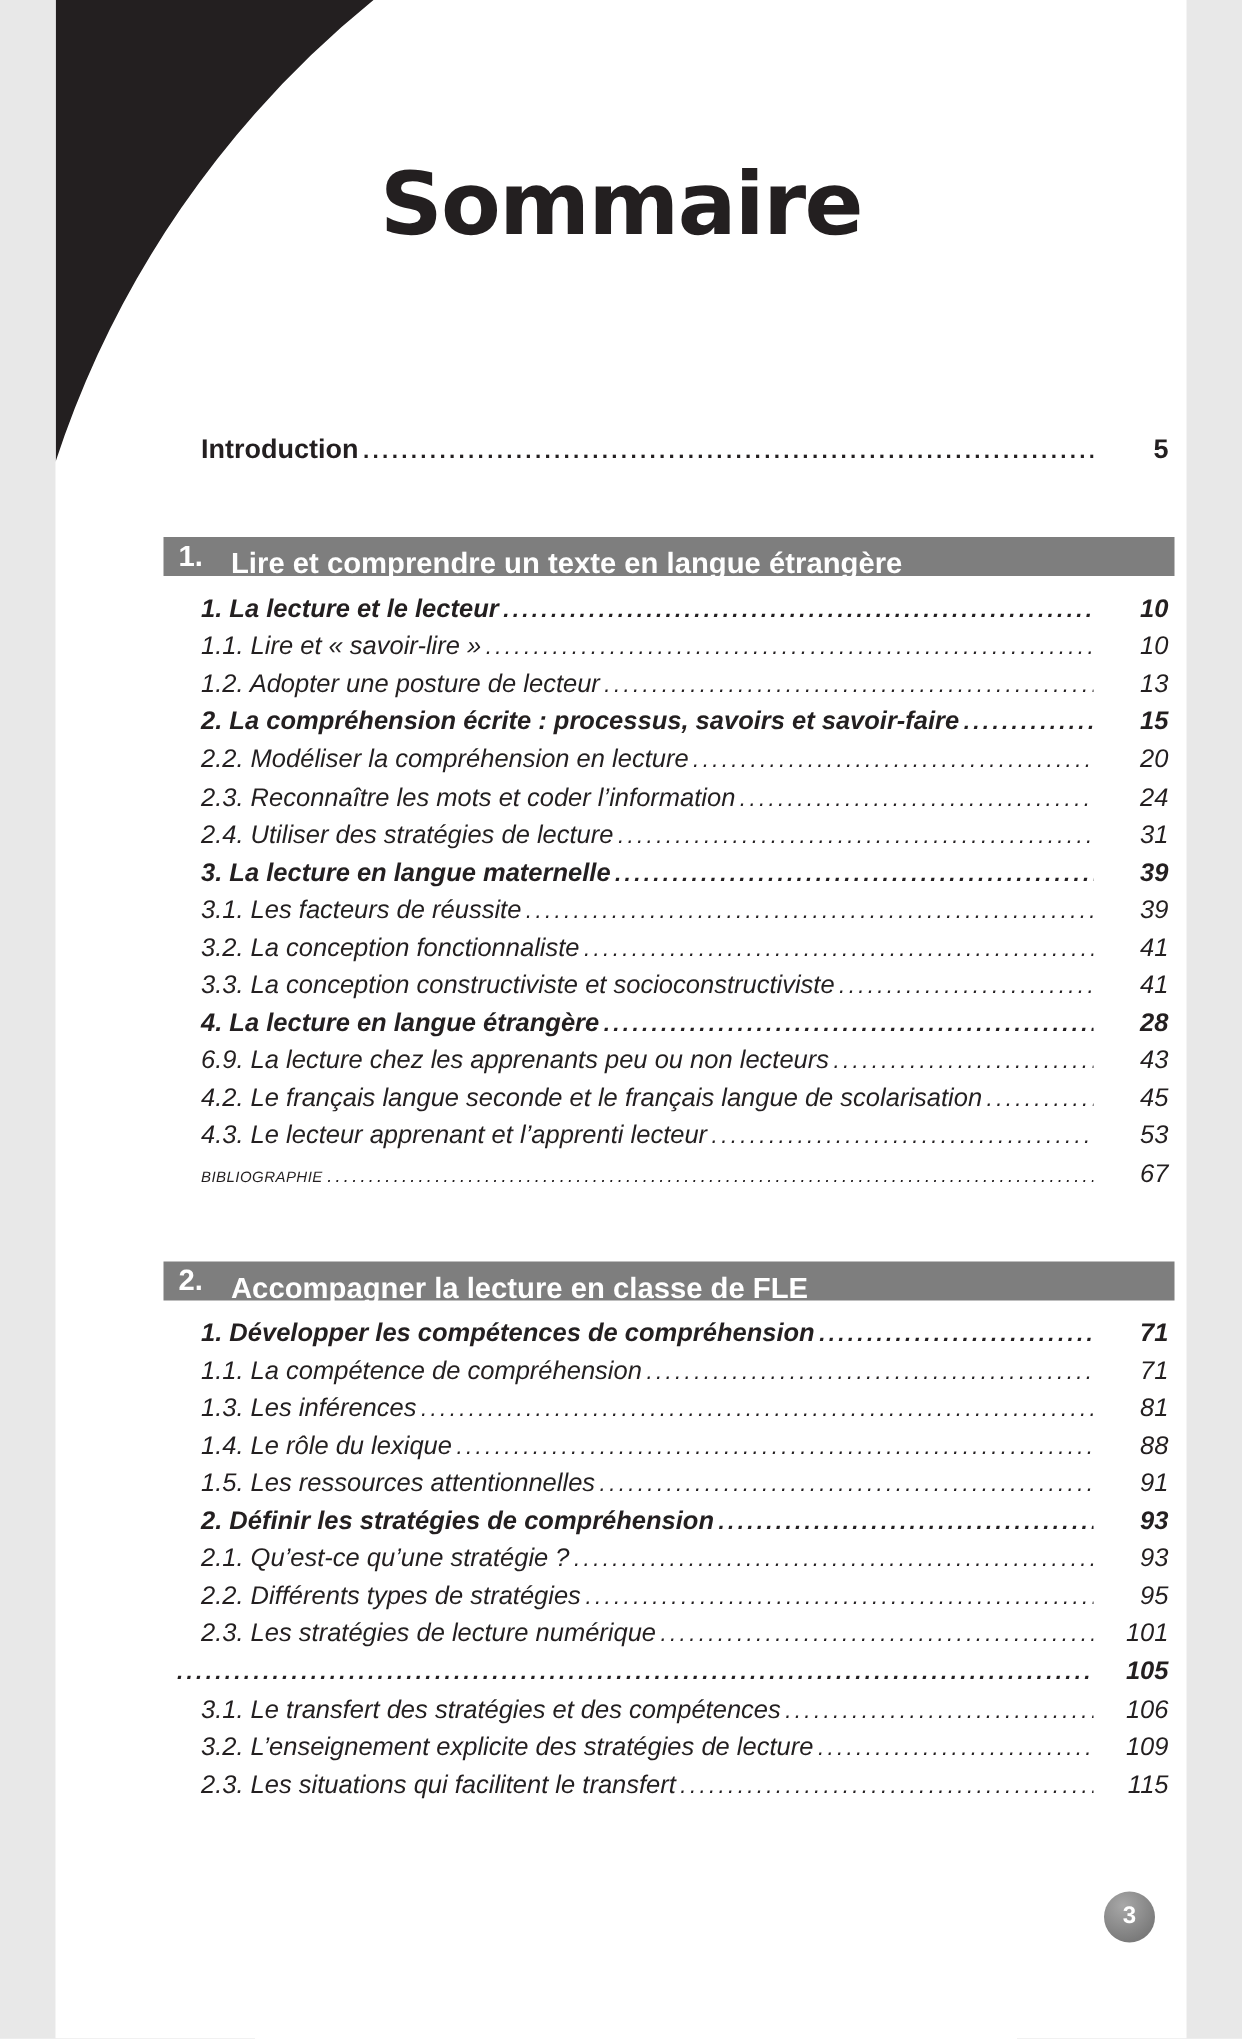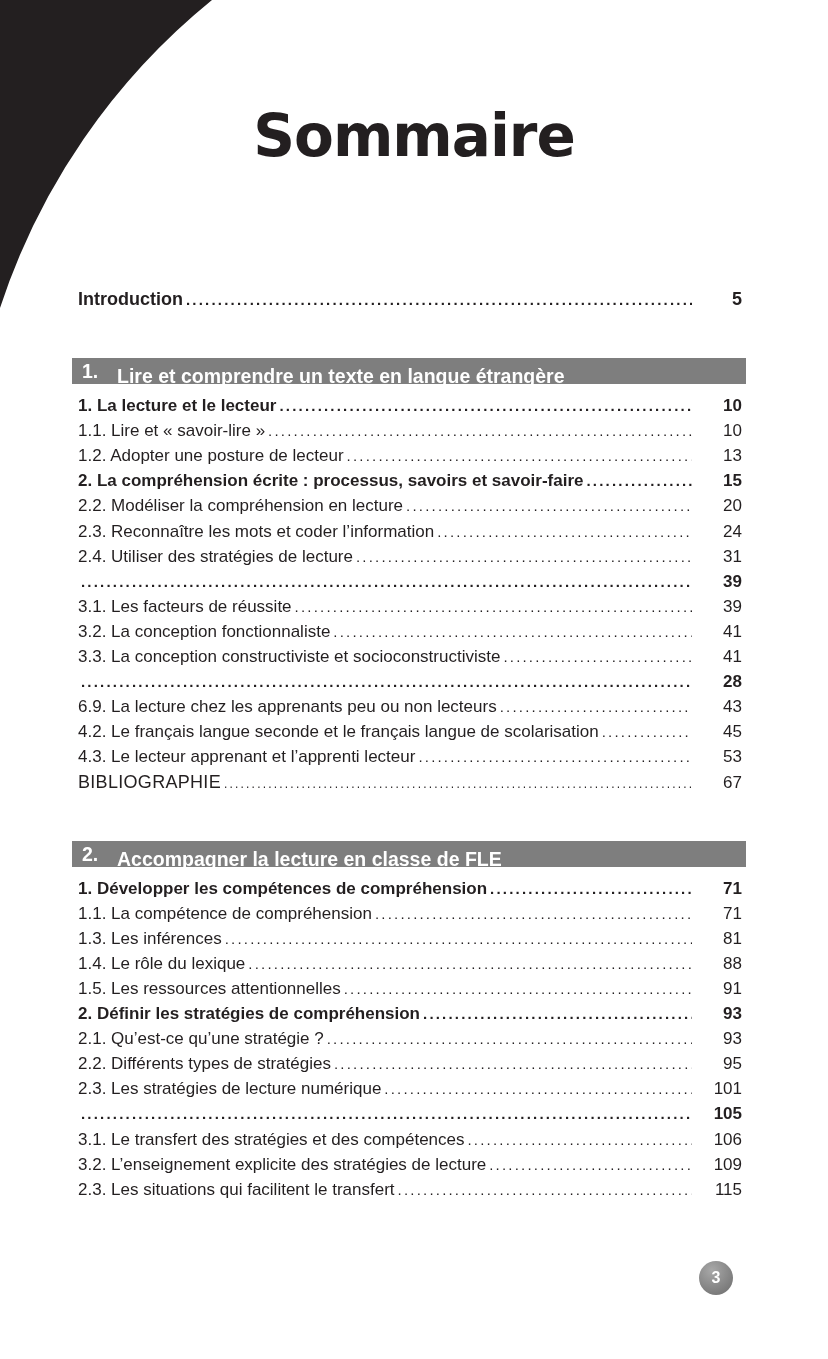--- a/index.html
+++ b/index.html
@@ -1,18 +1,18 @@
 <!DOCTYPE html>
 <html><head>
 <meta charset="utf-8">
 <style>
   html,body{margin:0;padding:0;background:#e8e8e8;}
   .page{
     position:relative;
-    width:828px;height:1359px;
+    width:754px;height:1359px;
     background:#ffffff;
     font-family:"Liberation Sans",sans-serif;
     color:#231f20;
     overflow:hidden;
     margin:0 auto;
   }
   .corner{position:absolute;top:0;left:0;display:block;}
   .title{
     position:absolute;top:102px;left:0;width:100%;
     margin:0;text-align:center;
@@ -20,39 +20,39 @@
     font-family:"DejaVu Sans","Liberation Sans",sans-serif;
   }
   .content{position:absolute;left:78px;top:287px;width:664px;}
   .toc-row{
     display:flex;align-items:baseline;
     height:25.1px;line-height:25.1px;
     font-size:17px;
   }
   .toc-row.intro{font-size:18px;font-weight:700;}
   .toc-row.bold{font-weight:700;}
-  .toc-row.small .toc-label{font-size:18px;letter-spacing:.3px;}
+  .toc-row.small .toc-label{font-size:10px;letter-spacing:.3px;}
   .toc-row.small .toc-leader::after{font-size:12px;}
-  .toc-label{white-space:nowrap;flex:none;}
+  .toc-label{white-space:nowrap;flex:none;margin-left:19px;}
   .toc-leader{flex:1;overflow:hidden;white-space:nowrap;margin:0 6px 0 3px;}
   .toc-leader::after{
     content:"........................................................................................................................................................................";
     letter-spacing:2.2px;font-size:15px;
   }
   .toc-page{flex:none;width:44px;text-align:right;}
   section{margin-top:46px;}
   .section-bar{
     display:flex;align-items:center;
     margin-left:-6px;width:674px;height:26px;
     background:#7e7e7e;color:#ffffff;
     font-weight:700;font-size:19.5px;line-height:26px;
   }
   .sec-num{margin-left:10px;width:35px;flex:none;}
   .sec-title{flex:1;white-space:nowrap;margin-top:10px;}
-  .toc-rows{margin-top:9px;}
+  .toc-rows{margin-top:9px;font-style:italic;}
   .badge{
     position:absolute;left:699px;top:1261px;
     width:34px;height:34px;border-radius:50%;
     background:radial-gradient(circle at 38% 28%,#a8a8a8,#7a7a7a 75%);
     color:#ffffff;font-size:16px;font-weight:700;
     display:flex;align-items:center;justify-content:center;
   }
 </style>
 </head>
 <body>
@@ -108,39 +108,41 @@
             <span class="toc-label">2.3. Reconnaître les mots et coder l’information</span>
             <span class="toc-leader"></span>
             <span class="toc-page">24</span>
           </div>
           <div class="toc-row">
             <span class="toc-label">2.4. Utiliser des stratégies de lecture</span>
             <span class="toc-leader"></span>
             <span class="toc-page">31</span>
           </div>
           <div class="toc-row bold">
+            <span class="toc-label">3. La lecture en langue maternelle</span>
             <span class="toc-leader"></span>
             <span class="toc-page">39</span>
           </div>
           <div class="toc-row">
             <span class="toc-label">3.1. Les facteurs de réussite</span>
             <span class="toc-leader"></span>
             <span class="toc-page">39</span>
           </div>
           <div class="toc-row">
             <span class="toc-label">3.2. La conception fonctionnaliste</span>
             <span class="toc-leader"></span>
             <span class="toc-page">41</span>
           </div>
           <div class="toc-row">
             <span class="toc-label">3.3. La conception constructiviste et socioconstructiviste</span>
             <span class="toc-leader"></span>
             <span class="toc-page">41</span>
           </div>
           <div class="toc-row bold">
+            <span class="toc-label">4. La lecture en langue étrangère</span>
             <span class="toc-leader"></span>
             <span class="toc-page">28</span>
           </div>
           <div class="toc-row">
             <span class="toc-label">6.9. La lecture chez les apprenants peu ou non lecteurs</span>
             <span class="toc-leader"></span>
             <span class="toc-page">43</span>
           </div>
           <div class="toc-row">
             <span class="toc-label">4.2. Le français langue seconde et le français langue de scolarisation</span>

